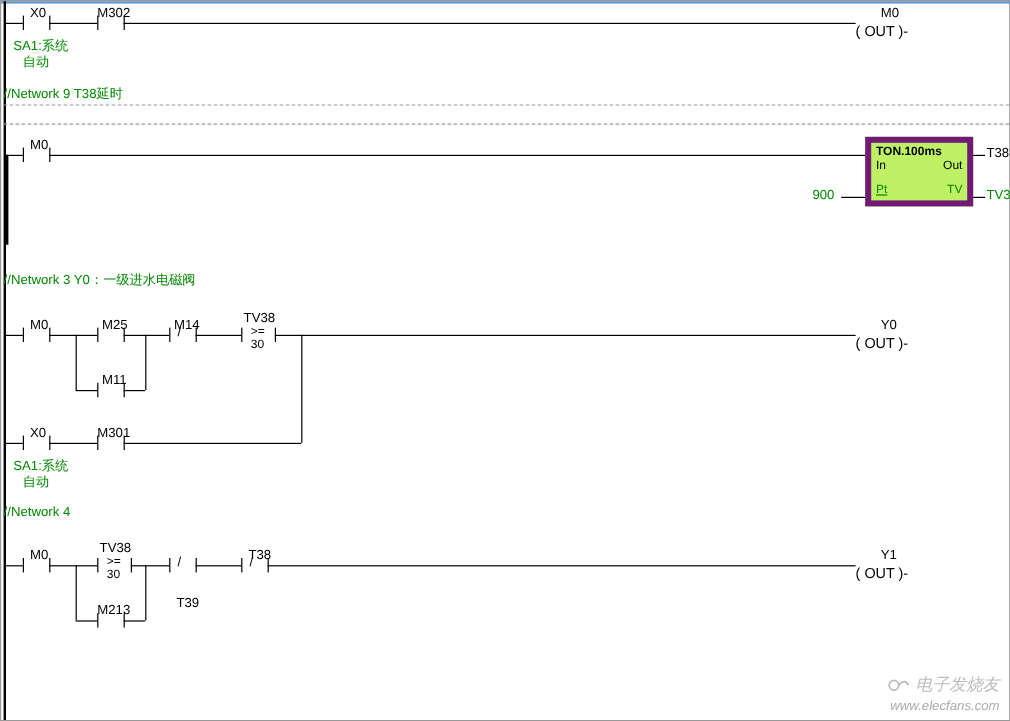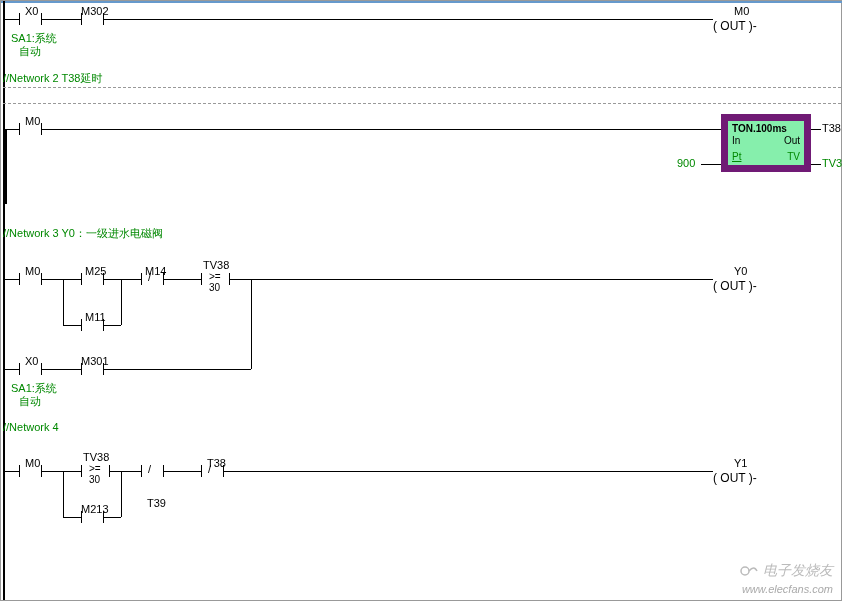--- a/index.html
+++ b/index.html
@@ -6,21 +6,21 @@
     body { font-family: Arial, sans-serif; font-size: 11px; background: #fff; width: 842px; }
     .diagram { position: relative; width: 842px; height: 601px; border: 1px solid #999; }
     .rail-left { position: absolute; left: 2px; top: 0; width: 2px; height: 100%; background: #000; }
     .label { position: absolute; color: #000; font-size: 11px; }
     .comment { position: absolute; color: #008800; font-size: 11px; }
     .value { position: absolute; color: #008800; font-size: 11px; text-align: left; }
     .hline { position: absolute; height: 1px; background: #000; }
     .vline { position: absolute; width: 1px; background: #000; }
     .dashed { position: absolute; border-top: 1px dashed #999; height: 0; }
     .topline { position: absolute; height: 2px; background: #6699cc; top: 0; left: 0; width: 842px; }
-    .fb-box { position: absolute; background: #86efac; border: 7px solid #701a75; }
+    .fb-box { position: absolute; background: #bef264; border: 5px solid #701a75; }
     .fb-label { position: absolute; font-size: 10px; }
     .watermark { position: absolute; right: 8px; bottom: 5px; color: #aaa; font-size: 11px; font-style: italic; }
     .watermark-logo { position: absolute; right: 8px; bottom: 20px; color: #bbb; font-size: 14px; font-style: italic; }
   </style>
 </head>
 <body>
 
 <div class="diagram">
   <div class="topline"></div>
   <div class="rail-left"></div>
@@ -36,21 +36,21 @@
   <div class="vline" style="left:80px; top:12px; height:12px;"></div>
   <div class="vline" style="left:102px; top:12px; height:12px;"></div>
   <div class="hline" style="left:102px; top:18px; width:610px;"></div>
 
   <div class="label" style="left:733px; top:4px;">M0</div>
   <div class="label" style="left:712px; top:18px; font-size:12px;"><span>( OUT )</span>-</div>
 
   <div class="comment" style="left:10px; top:30px;">SA1:系统</div>
   <div class="comment" style="left:18px; top:43px;">自动</div>
 
-  <div class="comment" style="left:2px; top:70px;">//Network 2  T38延时</div>
+  <div class="comment" style="left:2px; top:70px;">//Network 9  T38延时</div>
   <div class="dashed" style="left:2px; top:86px; width:838px;"></div>
   <div class="dashed" style="left:2px; top:102px; width:838px;"></div>
 
   <div class="hline" style="left:4px; top:128px; width:14px;"></div>
   <div class="label" style="left:24px; top:114px;">M0</div>
   <div class="vline" style="left:18px; top:122px; height:12px;"></div>
   <div class="vline" style="left:40px; top:122px; height:12px;"></div>
   <div class="hline" style="left:40px; top:128px; width:680px;"></div>
 
   <div class="fb-box" style="left:720px; top:113px; width:90px; height:58px;">

